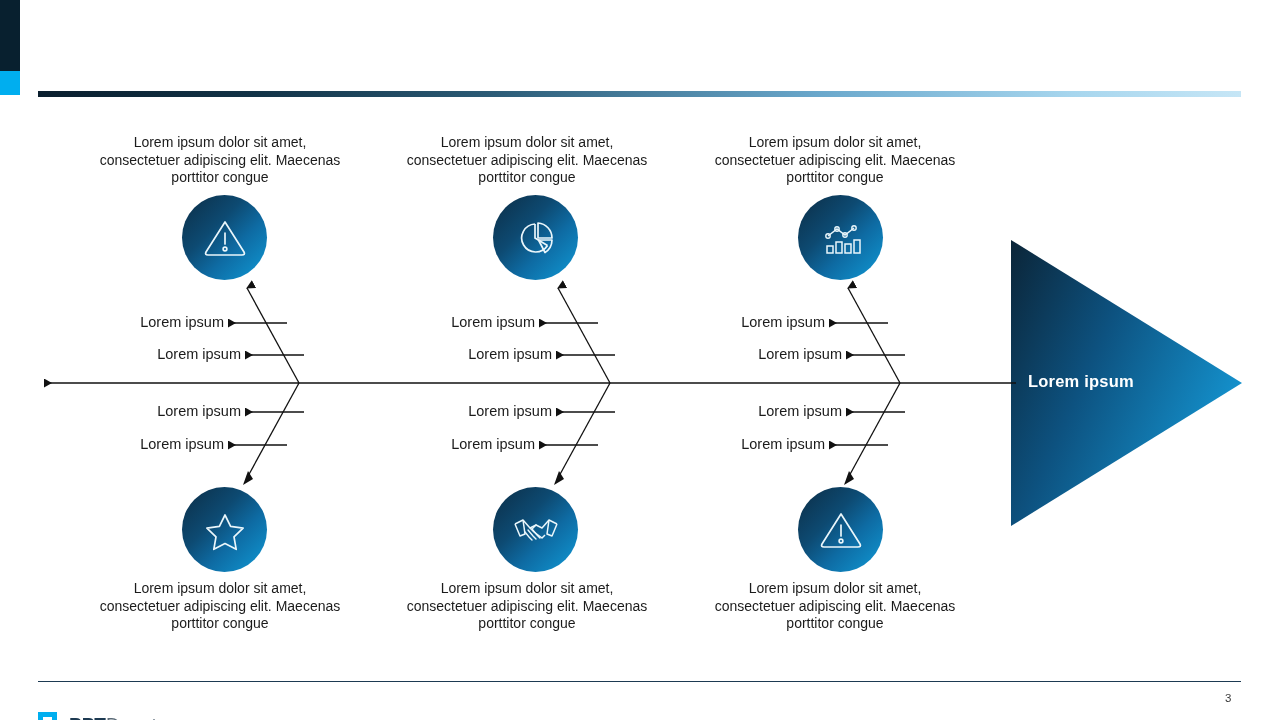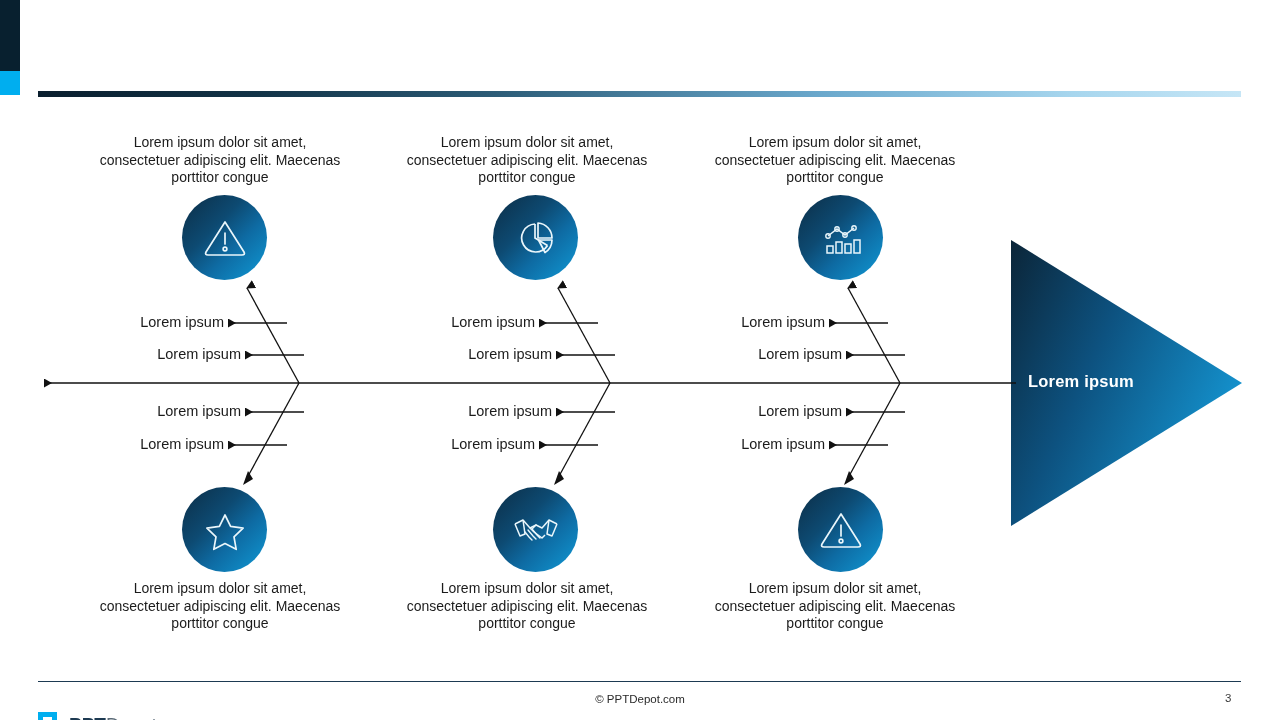--- a/index.html
+++ b/index.html
@@ -300,16 +300,15 @@
       <rect x="0" y="0" width="19" height="5" fill="#00aeef"></rect>
       <rect x="0" y="0" width="5" height="25" fill="#00aeef"></rect>
       <rect x="0" y="20" width="19" height="5" fill="#00aeef"></rect>
       <rect x="14" y="0" width="5" height="13" fill="#00aeef"></rect>
       <rect x="9" y="8" width="5" height="5" fill="#00aeef"></rect>
       <rect x="9" y="8" width="10" height="5" fill="#00aeef"></rect>
     </svg>
     <div class="logo-text"><span class="logo-ppt">PPT</span><span class="logo-depot">Depot</span></div>
   </div>
 
-  <div class="copyright">© PPTDepot.com</div>
   <div class="page-num">3</div>
 
 </div>
 
 </body></html>

